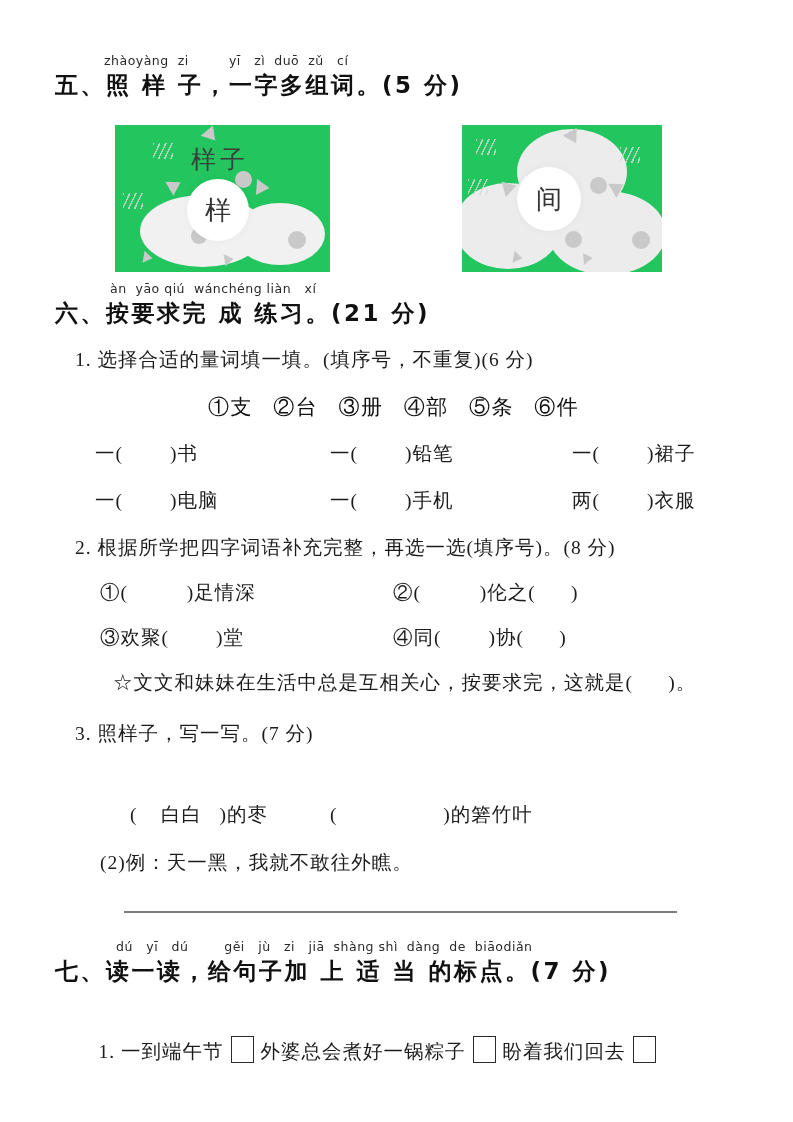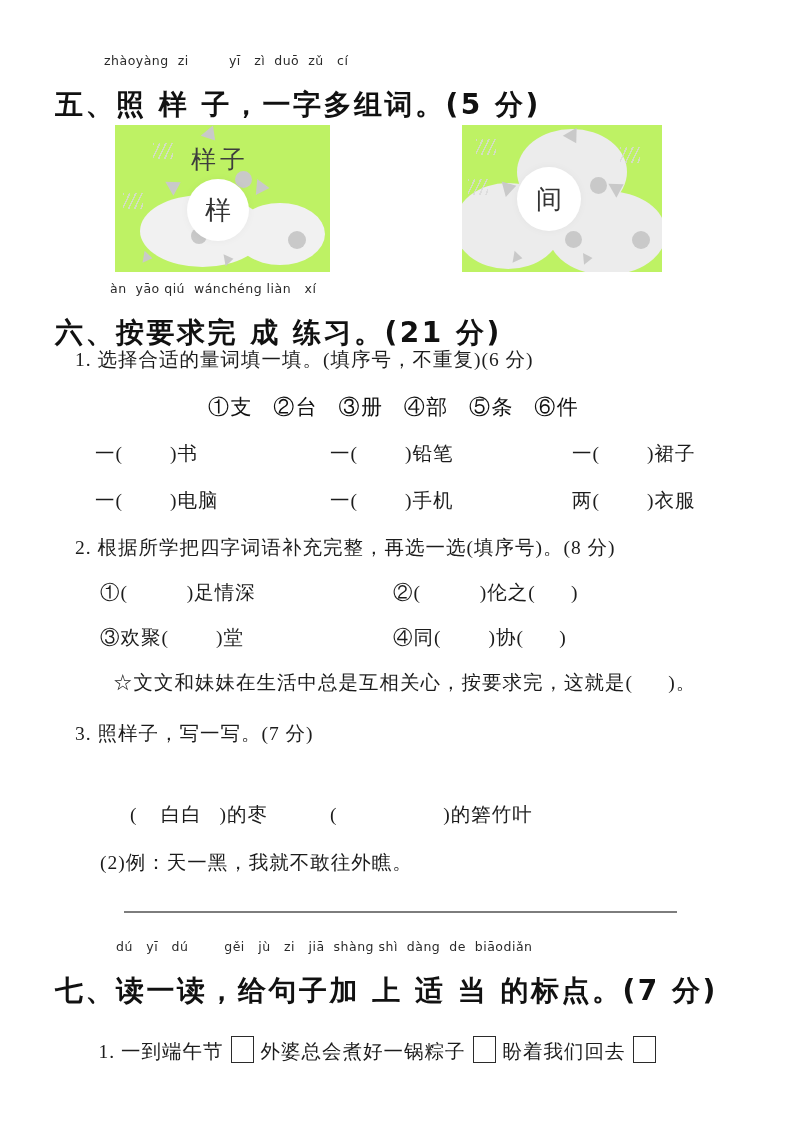--- a/index.html
+++ b/index.html
@@ -2,28 +2,28 @@
 <html><head>
 <meta charset="utf-8">
 <style>
   html,body{margin:0;padding:0;background:#ffffff;}
   .page{position:relative;width:793px;height:1122px;background:#ffffff;overflow:hidden;
         font-family:"Liberation Serif","DejaVu Serif",serif;color:#1c1c1c;}
   .abs{position:absolute;white-space:pre;}
   .pinyin{font-family:"DejaVu Sans","Liberation Sans",sans-serif;font-size:12.5px;
           color:#2a2a2a;letter-spacing:.5px;}
   .heading{font-family:"DejaVu Sans","Liberation Sans",sans-serif;font-weight:bold;
-           font-size:28px;letter-spacing:2.5px;color:#111;margin-top:16px;}
+           font-size:23px;letter-spacing:2.5px;color:#111;}
   .body-text{font-size:19.5px;letter-spacing:1px;}
   .options{font-weight:normal;font-size:21px;letter-spacing:1.5px;color:#111;}
   .divider{position:absolute;height:2px;background:#7d7d7d;}
   .punct-box{display:inline-block;width:21px;height:25px;border:1.6px solid #2b2b2b;
              vertical-align:-5px;margin:0 7px;background:#fff;}
   
-  .img-card{position:absolute;background:#bef264;overflow:hidden;}
+  .img-card{position:absolute;background:#22c55e;overflow:hidden;}
   .blob{position:absolute;background:#ececec;border-radius:50%;}
   .blob.light{background:#f1f1f1;}
   .dot{position:absolute;background:#c9c9c9;border-radius:50%;}
   .tri{position:absolute;width:0;height:0;border-left:8px solid transparent;
        border-right:8px solid transparent;border-bottom:13px solid #c9c9c9;}
   .tri.small{border-left-width:6px;border-right-width:6px;border-bottom-width:9px;}
   .hatch{position:absolute;width:20px;height:16px;opacity:.8;
          background:repeating-linear-gradient(115deg,#d9d9d9 0 1.5px,transparent 1.5px 5.5px);}
   .wcircle{position:absolute;background:#ffffff;border-radius:50%;
            display:flex;align-items:center;justify-content:center;

